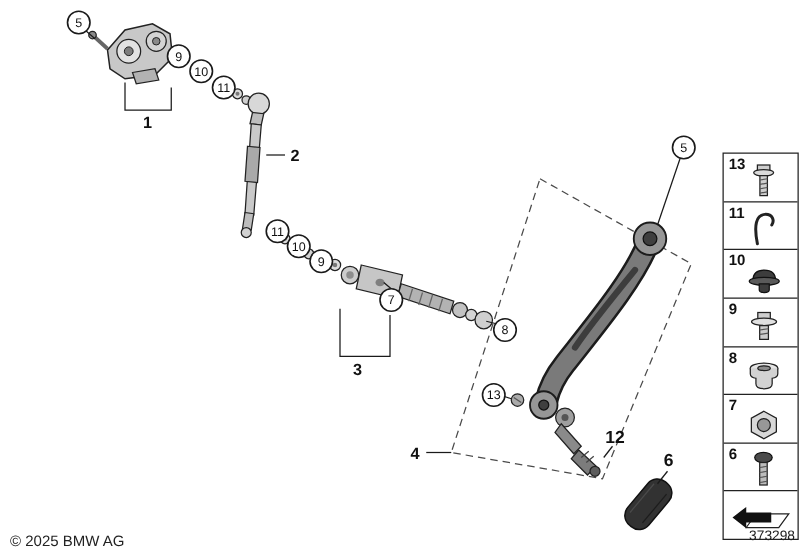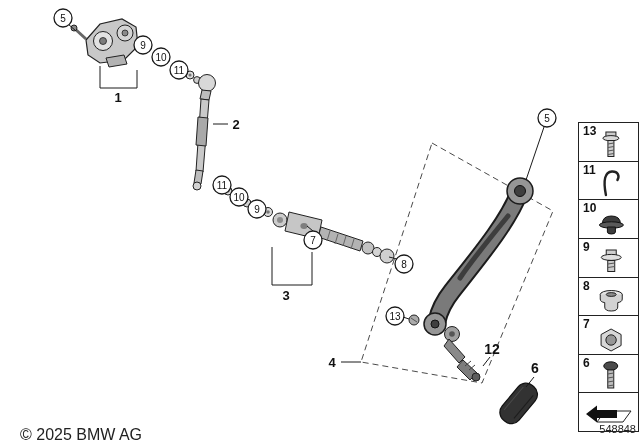--- a/index.html
+++ b/index.html
@@ -14,21 +14,21 @@
   .leader{stroke:#1a1a1a;stroke-width:1;fill:none;}
   .bracket{stroke:#1a1a1a;stroke-width:1;fill:none;}
   .dashed{stroke:#4a4a4a;stroke-width:1;fill:none;stroke-dasharray:6 4;}
   .legend{position:absolute;left:578px;top:122px;width:61px;height:310px;box-sizing:border-box;
           border:1.4px solid #222;display:flex;flex-direction:column;background:#fff;}
   .cell{flex:1;position:relative;border-bottom:1.4px solid #222;}
   .cell:last-child{border-bottom:none;}
   .cell .num{position:absolute;top:1px;left:4px;font-size:12px;font-weight:bold;color:#111;}
   .cell .icon{position:absolute;left:50%;bottom:1px;transform:translateX(-42%);line-height:0;}
   .cell.arrow .icon{bottom:auto;top:50%;transform:translate(-50%,-50%);}
-  .copyright{position:absolute;left:20px;top:426px;font-size:16px;color:#222;}
+  .copyright{position:absolute;left:8px;top:426px;font-size:12px;color:#222;}
   .docnum{position:absolute;left:588px;top:423px;width:48px;text-align:right;font-size:11px;color:#222;}
 </style>
 </head>
 <body>
 
 <div class="stage">
 
   <svg class="diagram" width="640" height="448" viewBox="0 0 640 448">
 
     <g>
@@ -267,15 +267,15 @@
         <svg width="50" height="26" viewBox="0 0 50 26">
           <polygon points="13,23 39,23 47,12 21,12" fill="#ffffff" stroke="#222"></polygon>
           <polygon points="2,15 13,6.5 13,11 33,11 33,19 13,19 13,23.5" fill="#111"></polygon>
         </svg>
       </span>
     </div>
 
   </div>
 
   <div class="copyright">© 2025 BMW AG</div>
-  <div class="docnum">548848</div>
+  <div class="docnum">373298</div>
 
 </div>
 
 </body></html>

